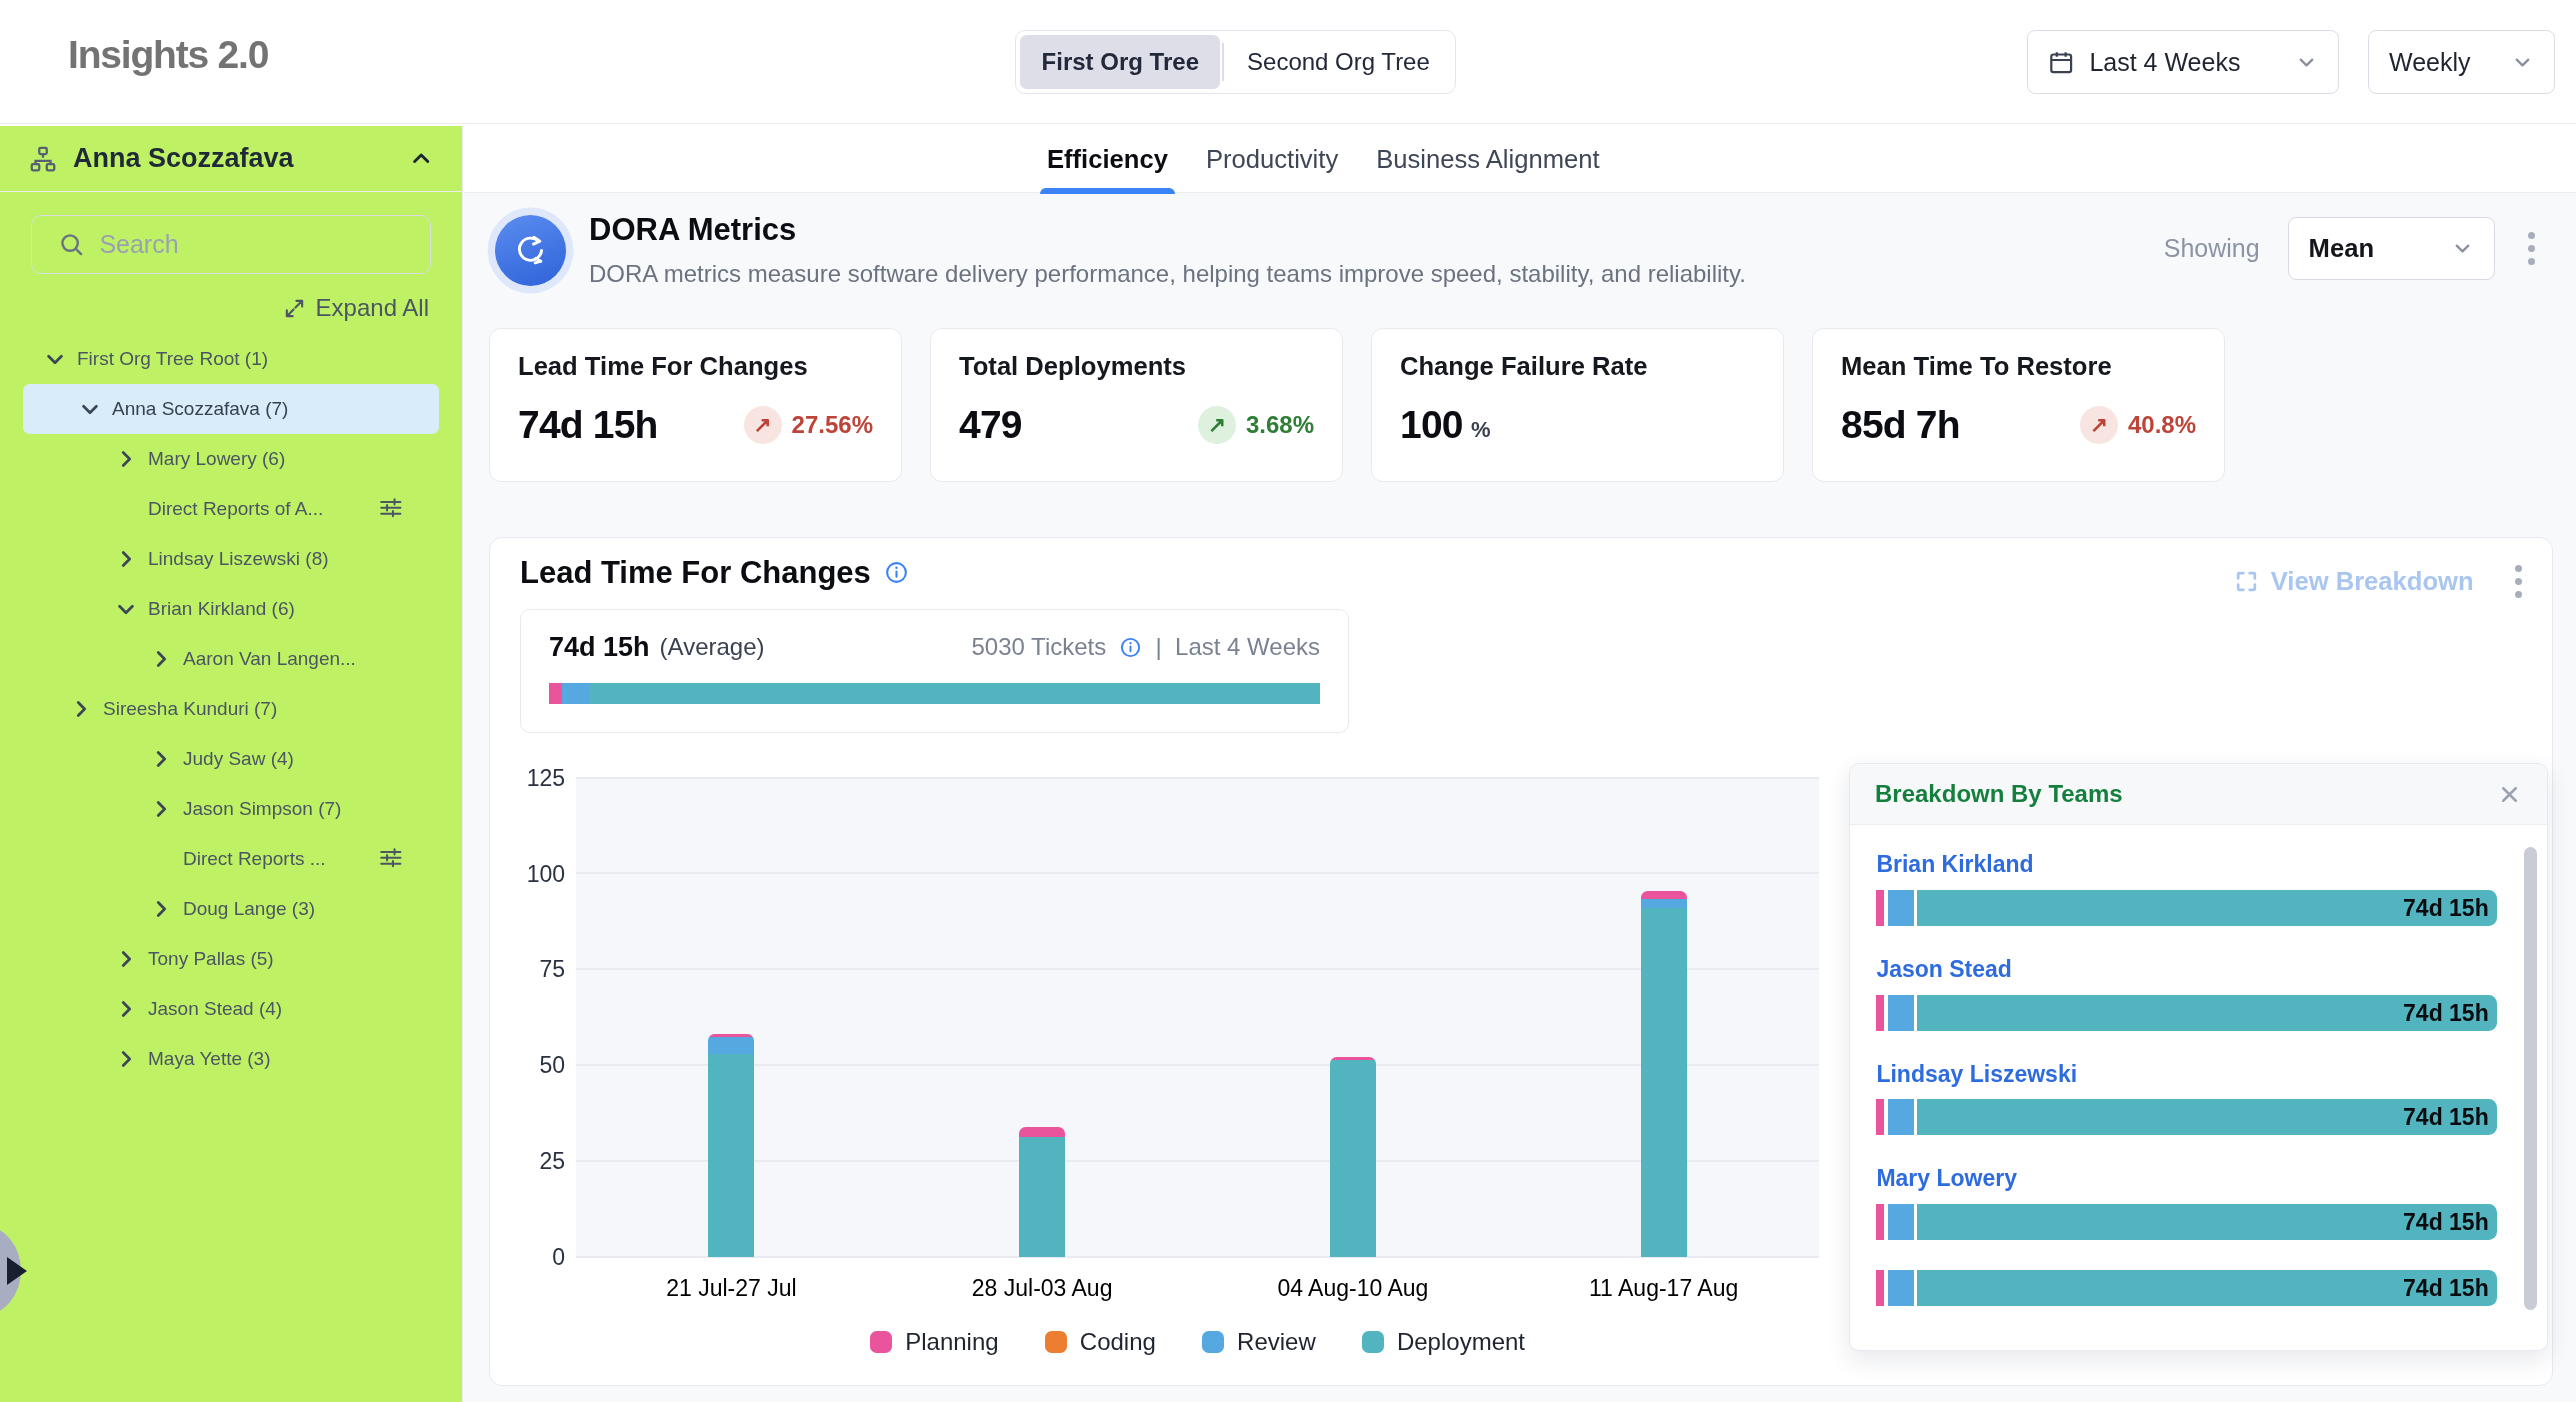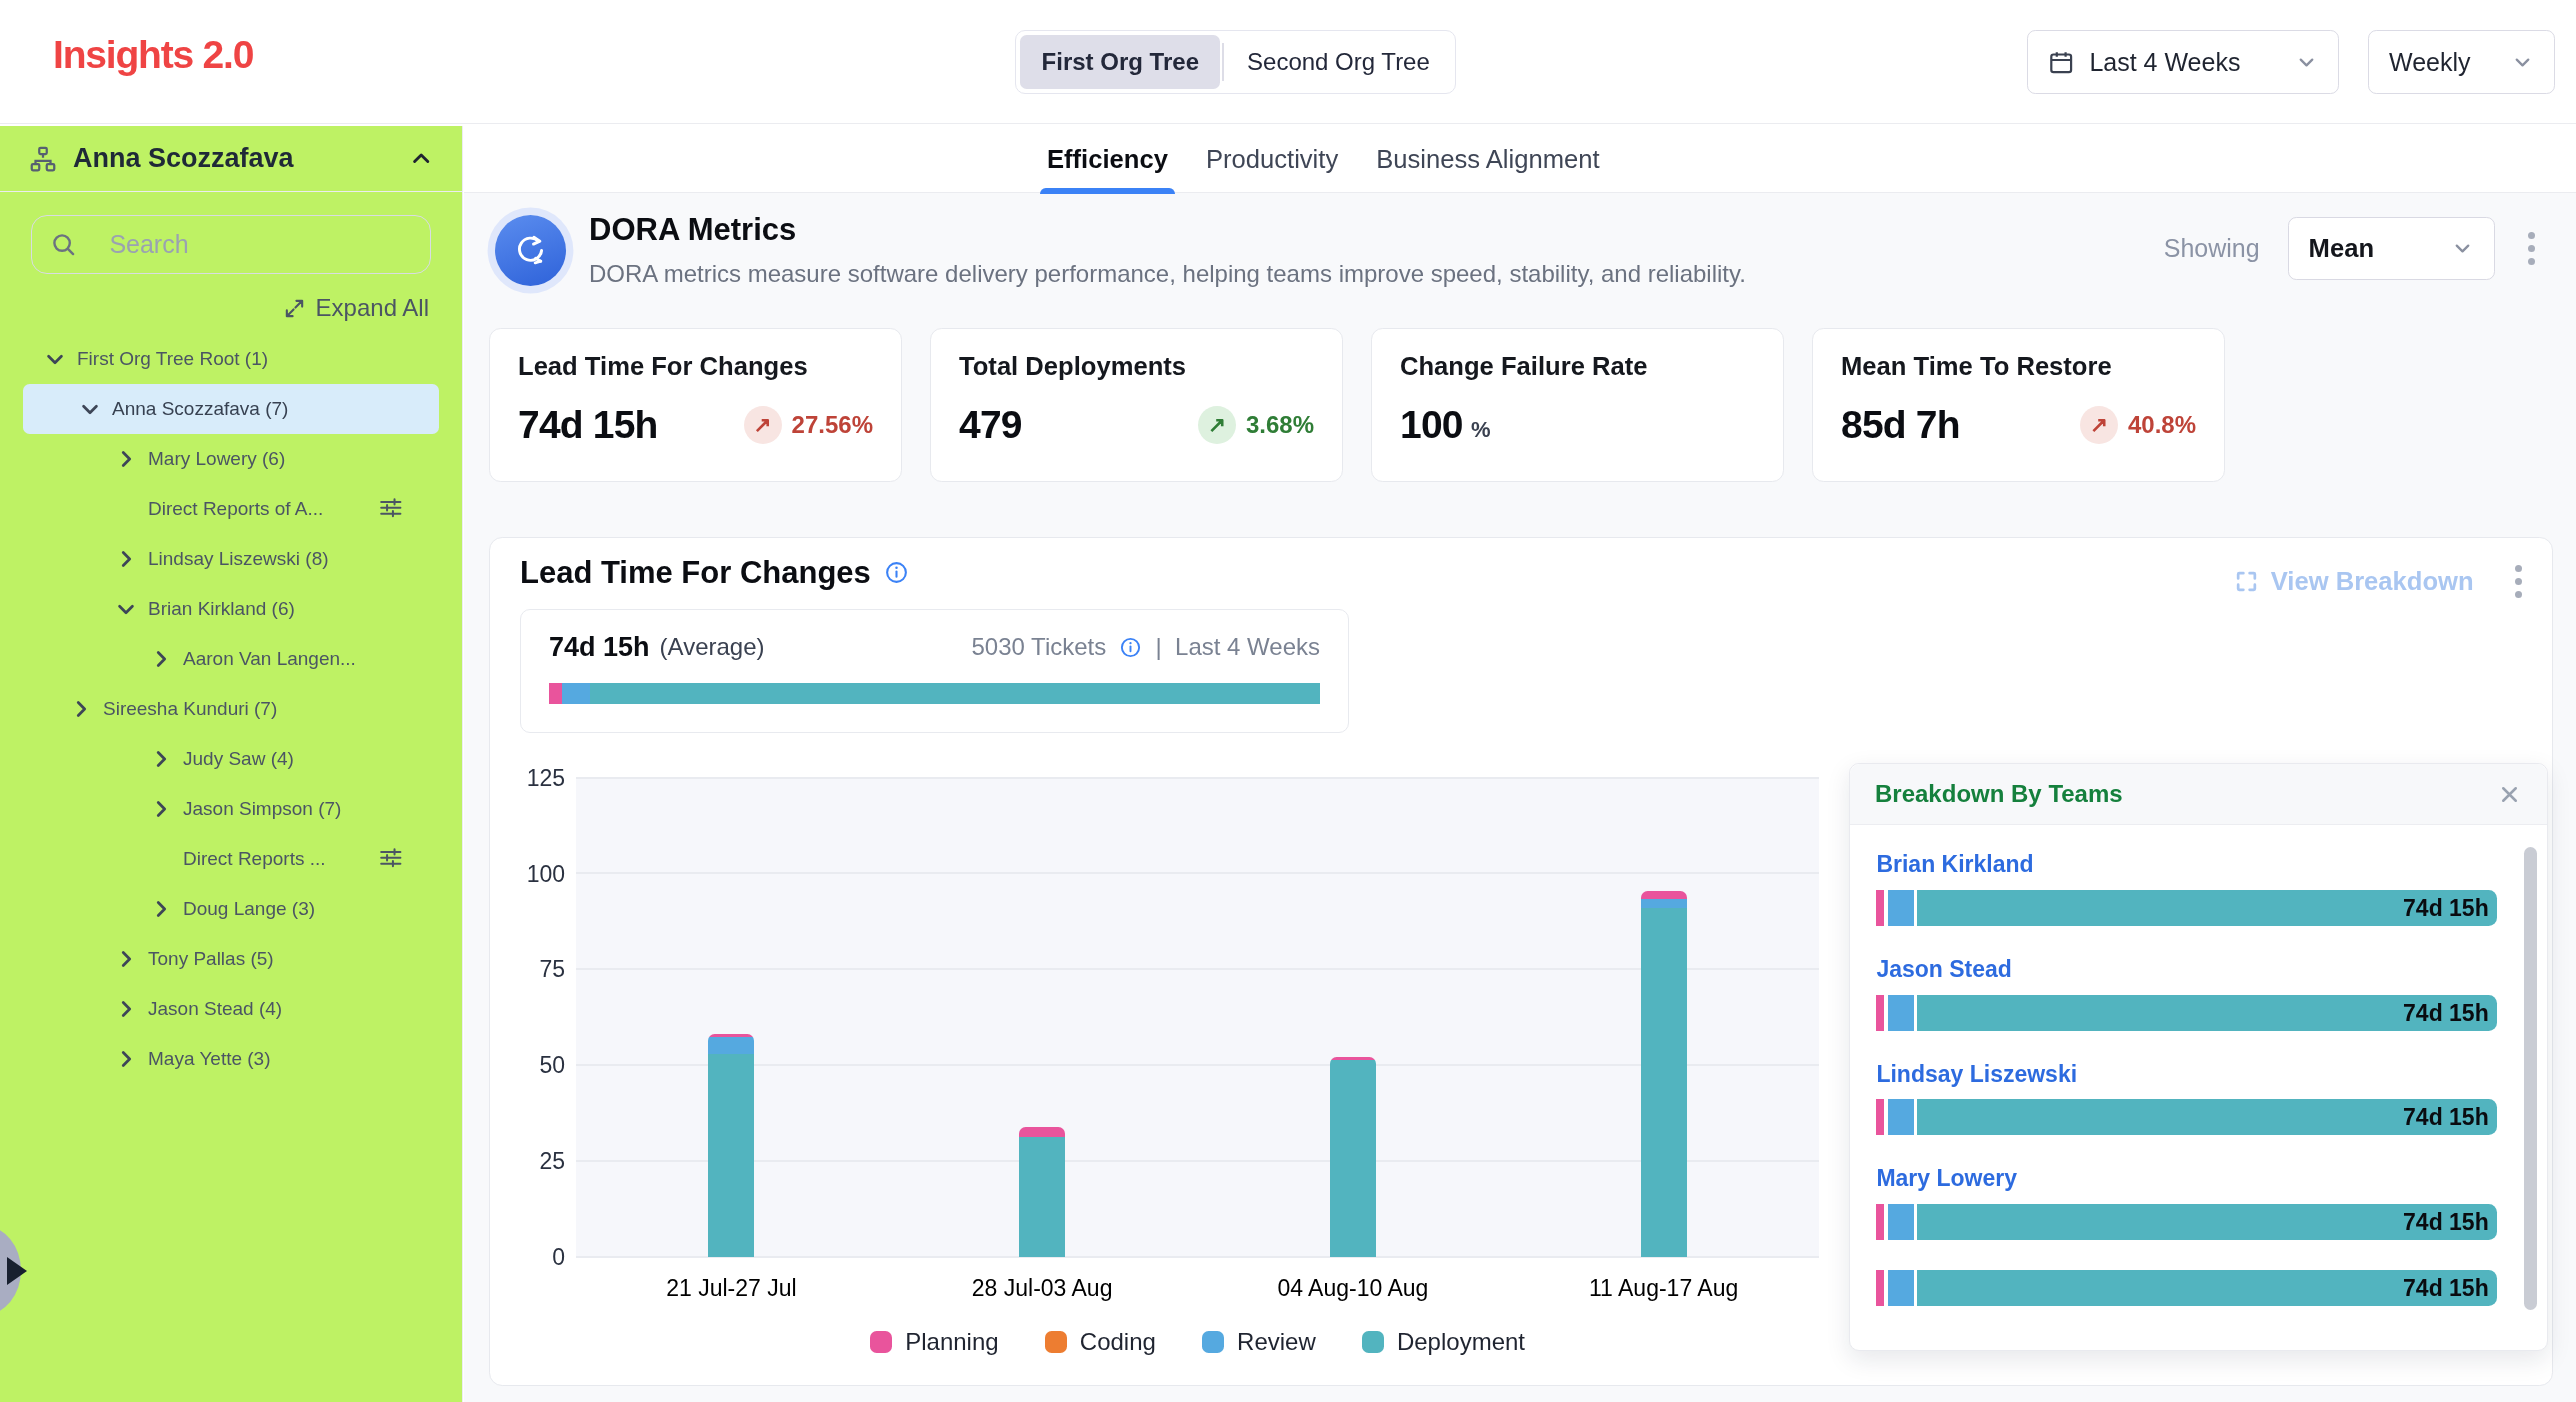--- a/index.html
+++ b/index.html
@@ -1,35 +1,35 @@
 <!DOCTYPE html>
 <html style="font-size:13.2px"><head>
 <meta charset="utf-8">
 <style>
   html,body{margin:0;padding:0;background:#fff;}
   #app{position:relative;width:2576px;height:1403px;background:#fff;overflow:hidden;
        font-family:"Liberation Sans",sans-serif;color:#1F2430;}
   svg{display:block}
   
   .topbar{position:absolute;left:0;top:0;width:2576px;height:124px;background:#fff;border-bottom:1.7px solid #EBECF0;box-sizing:border-box;z-index:3}
-  .app-title{position:absolute;left:53px;top:33px;font-size:39px;font-weight:800;letter-spacing:-1.2px;color:#ef4444;}
+  .app-title{position:absolute;left:68px;top:33px;font-size:39px;font-weight:800;letter-spacing:-1.2px;color:#737373;}
   .org-toggle{position:absolute;left:1015px;top:30px;height:64px;border:1.7px solid #E5E6EF;border-radius:10px;background:#fff;display:flex;align-items:center;padding:4.1px;box-sizing:border-box}
   .seg{height:100%;display:flex;align-items:center;padding:0 21.5px;font-size:24px;color:#23283A;border-radius:6.6px;white-space:nowrap;cursor:pointer}
   .seg.active{background:#DEDEE9;font-weight:700}
   .seg-divider{width:1.7px;height:38px;background:#DDDDE7;margin:0 1.7px}
   .hsel{position:absolute;top:30px;height:64px;border:1.7px solid #DBDBE5;border-radius:8.3px;background:#fff;display:flex;align-items:center;gap:15px;padding:0 20px;box-sizing:border-box;cursor:pointer}
   .hsel .lbl{font-size:25px;font-weight:500;color:#1F2430;white-space:nowrap}
   .hsel .spring{flex:1}
   #dateSelect{left:2027px;width:312px}
   #granSelect{left:2368px;width:187px}
   
   .sidebar{position:absolute;left:0;top:126px;width:463px;bottom:0;background:#bef264;border-right:1.7px solid #EBECF0;box-sizing:border-box;z-index:2}
   .user-row{height:66px;border-bottom:1.7px solid #EBECF0;display:flex;align-items:center;gap:15px;padding:0 28px;box-sizing:border-box}
   .user-name{font-size:27px;font-weight:600;color:#1F2937;flex:1;white-space:nowrap}
-  .search-wrap{margin:23px 31px 0 31px;height:59px;border:1.7px solid #D8DCE3;border-radius:16px;display:flex;align-items:center;gap:31px;padding:0 18px;box-sizing:border-box}
+  .search-wrap{margin:23px 31px 0 31px;height:59px;border:1.7px solid #D8DCE3;border-radius:10px;display:flex;align-items:center;gap:13px;padding:0 26px;box-sizing:border-box}
   .search-wrap input{border:none;outline:none;flex:1;font-size:25px;font-family:"Liberation Sans",sans-serif;color:#374151;background:transparent}
   .search-wrap input::placeholder{color:#9AA2B1}
   .expand-row{display:flex;justify-content:flex-end;align-items:center;gap:10px;margin:20px 33px 5px 0;color:#4B5563;font-size:24px;cursor:pointer}
   .tree{margin-top:11.6px}
   .tree-row{position:relative;height:50px;display:flex;align-items:center;font-size:19px;color:#4B5563;box-sizing:border-box;cursor:pointer;white-space:nowrap}
   .tree-row.selected{background:#D8ECFA;color:#374151}
   .chev{width:33px;display:flex;align-items:center;color:#3D4657;flex:none}
   .chev.down svg{transform:rotate(90deg)}
   .tree-label{overflow:hidden;text-overflow:ellipsis}
   .filter-ico{position:absolute;right:58px;top:11.6px;color:#4B5563}

